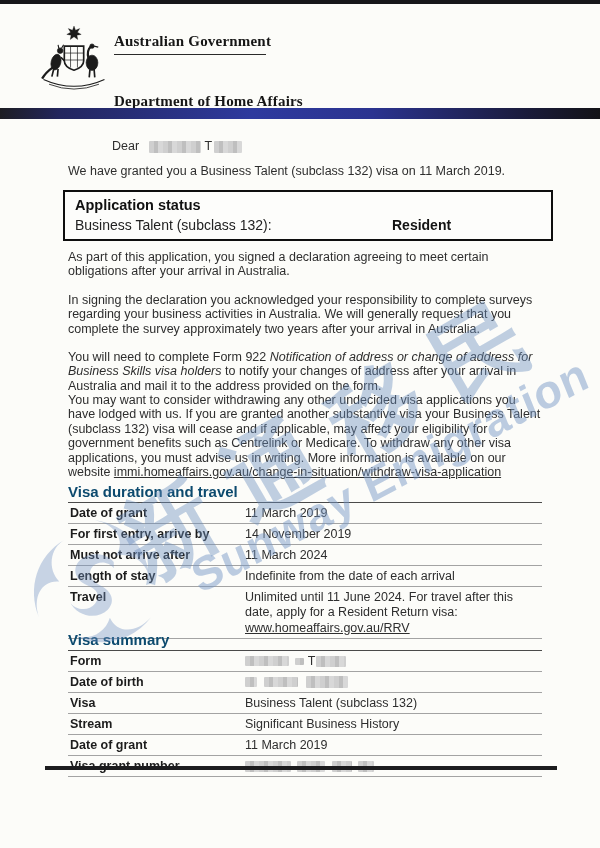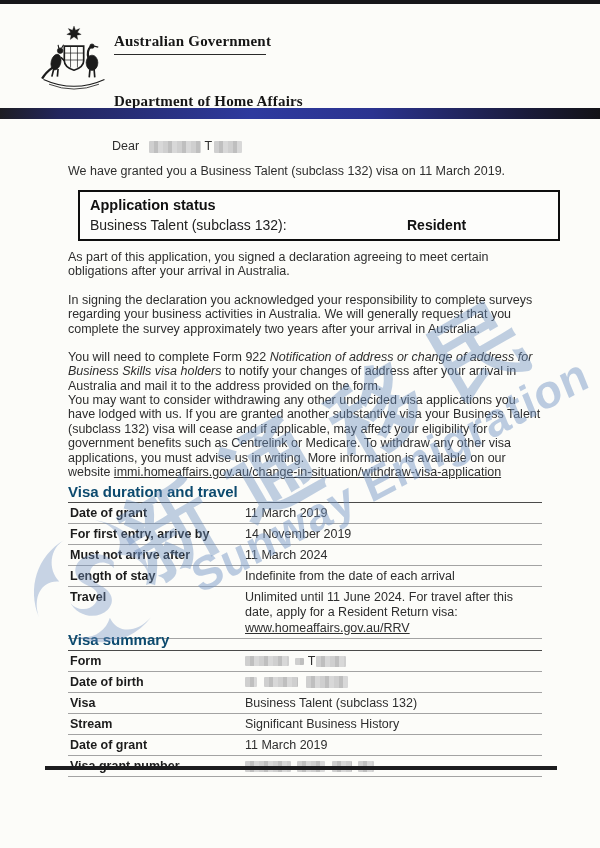--- a/index.html
+++ b/index.html
@@ -19,22 +19,22 @@
     background:linear-gradient(90deg,#1d1d22 0%,#23265e 10%,#2e3a9e 42%,#2b3390 62%,#1a1b3a 88%,#131317 100%);}
   
   .abs{position:absolute;left:68px;width:476px;}
   .body-txt{font-size:12.5px;line-height:14.4px;color:#2e2e2e;}
   .it{font-style:italic;}
   .lnk{text-decoration:underline;color:#2e2e2e;cursor:pointer;}
   
   .redact{display:inline-block;vertical-align:middle;border-radius:1px;
     background:repeating-linear-gradient(90deg,#cfcfcf 0 5px,#bfbfbf 5px 9px,#d8d8d8 9px 14px);}
   
-  .status-box{position:absolute;left:78px;top:190px;width:468px;height:44px;
-    border:2.5px solid #0e0e0e;background:#fdfdfb;padding:3px 0 0 10px;box-sizing:content-box;}
+  .status-box{position:absolute;left:63px;top:190px;width:468px;height:44px;
+    border:2.5px solid #0e0e0e;background:#fdfdfb;padding:3px 8px 0 10px;box-sizing:content-box;}
   .status-title{font-size:14.5px;font-weight:bold;color:#111;line-height:20px;}
   .status-row{position:relative;font-size:14px;line-height:20px;color:#222;}
   .status-granted{position:absolute;left:317px;top:0;font-weight:bold;color:#111;}
   
   .sec-title{position:absolute;left:68px;font-size:15px;font-weight:bold;color:#0c4a6e;}
   .vtable{position:absolute;left:68px;width:474px;border-top:1.6px solid #4a4a4a;}
   .vrow{display:flex;border-bottom:1px solid #a3a3a3;padding:2.5px 0 2px 2px;min-height:13px;}
   .vlabel{width:175px;flex:0 0 175px;font-weight:bold;font-size:12.5px;color:#1c1c1c;}
   .vvalue{flex:1;font-size:12.5px;color:#2e2e2e;line-height:15.5px;}
   

